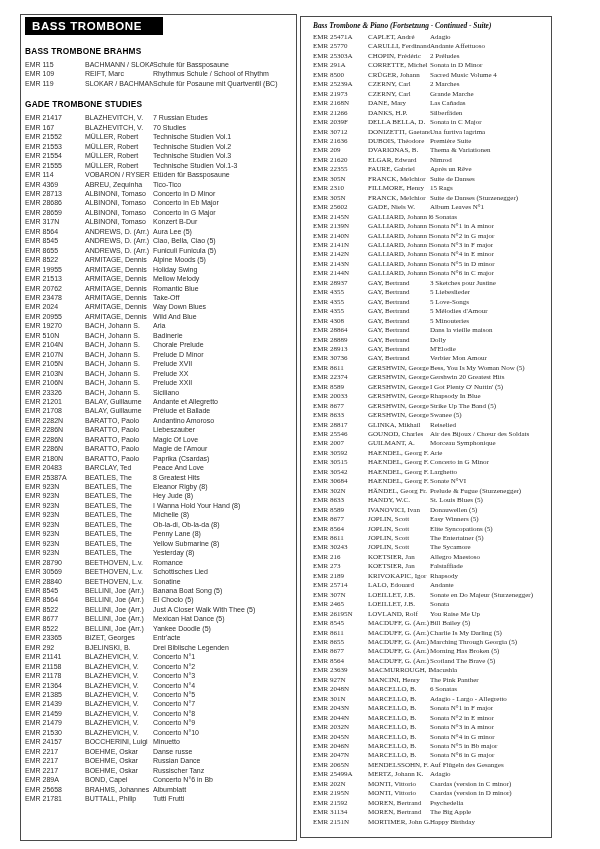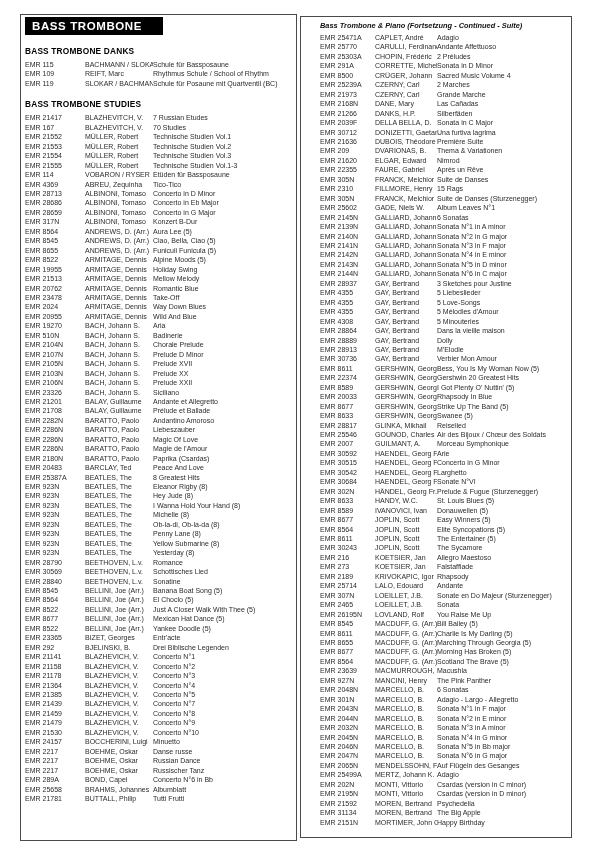--- a/index.html
+++ b/index.html
@@ -3,21 +3,21 @@
 <meta charset="utf-8">
 <style>
   html,body { margin:0; padding:0; background:#ffffff; }
   .page {
     position:relative; width:600px; height:849px; background:#ffffff;
     font-family:"Liberation Sans","DejaVu Sans",sans-serif;
     color:#2b2b2b; overflow:hidden;border-radius:31px;
   }
   .colbox { position:absolute; border:1px solid #4a4a4a; background:#fff; box-sizing:border-box; }
   .colbox.left  { left:20px;  top:14px; width:277px; height:827px; padding:2px 3px 0 4px; }
-  .colbox.right { left:300px; top:16px; width:272px; height:822px; padding:3px 3px 0 19px; }
+  .colbox.right { left:300px; top:16px; width:252px; height:822px; padding:3px 3px 0 12px;font-family:Liberation Serif, serif; }
 
   .titlebar {
     background:#000; color:#fff; width:138px; height:18px;
     display:flex; align-items:center; padding-left:7px; box-sizing:border-box;
     font-size:11.5px; font-weight:bold; letter-spacing:0.6px; white-space:nowrap;
   }
   .sec-heading {
     font-size:8.3px; font-weight:bold; color:#000;
     margin:11px 0 4px 0; letter-spacing:0.2px; white-space:nowrap;
   }
@@ -33,37 +33,37 @@
 </head>
 <body>
 
 <div class="page">
 
   <section class="colbox left">
     <div class="titlebar">
       <span>BASS TROMBONE</span>
     </div>
     <div id="left-sections">
-        <div class="sec-heading">BASS TROMBONE DANKS</div>
+        <div class="sec-heading">BASS TROMBONE BRAHMS</div>
         <div class="row row-l">
           <span>EMR 115</span>
           <span>BACHMANN / SLOKAR</span>
           <span>Schule für Bassposaune</span>
         </div>
         <div class="row row-l">
           <span>EMR 109</span>
           <span>REIFT, Marc</span>
           <span>Rhythmus Schule / School of Rhythm</span>
         </div>
         <div class="row row-l">
           <span>EMR 119</span>
           <span>SLOKAR / BACHMANN</span>
           <span>Schule für Posaune mit Quartventil (BC)</span>
         </div>
-        <div class="sec-heading">BASS TROMBONE STUDIES</div>
+        <div class="sec-heading">GADE TROMBONE STUDIES</div>
         <div class="row row-l">
           <span>EMR 21417</span>
           <span>BLAZHEVITCH, V.</span>
           <span>7 Russian Etudes</span>
         </div>
         <div class="row row-l">
           <span>EMR 167</span>
           <span>BLAZHEVITCH, V.</span>
           <span>70 Studies</span>
         </div>

